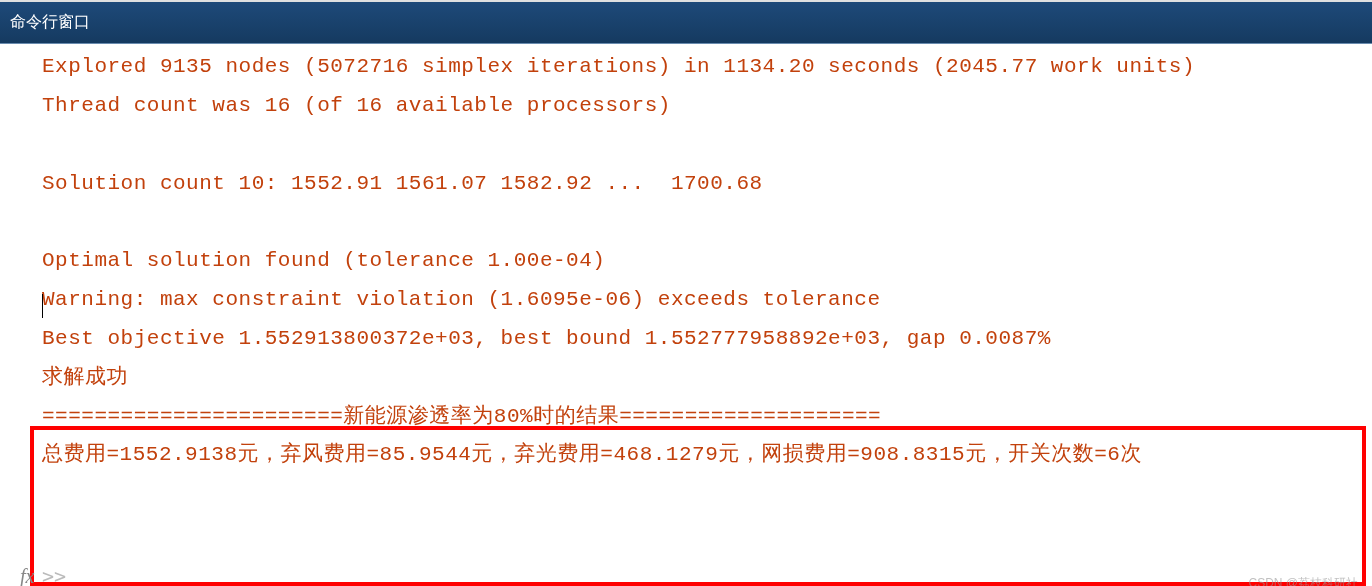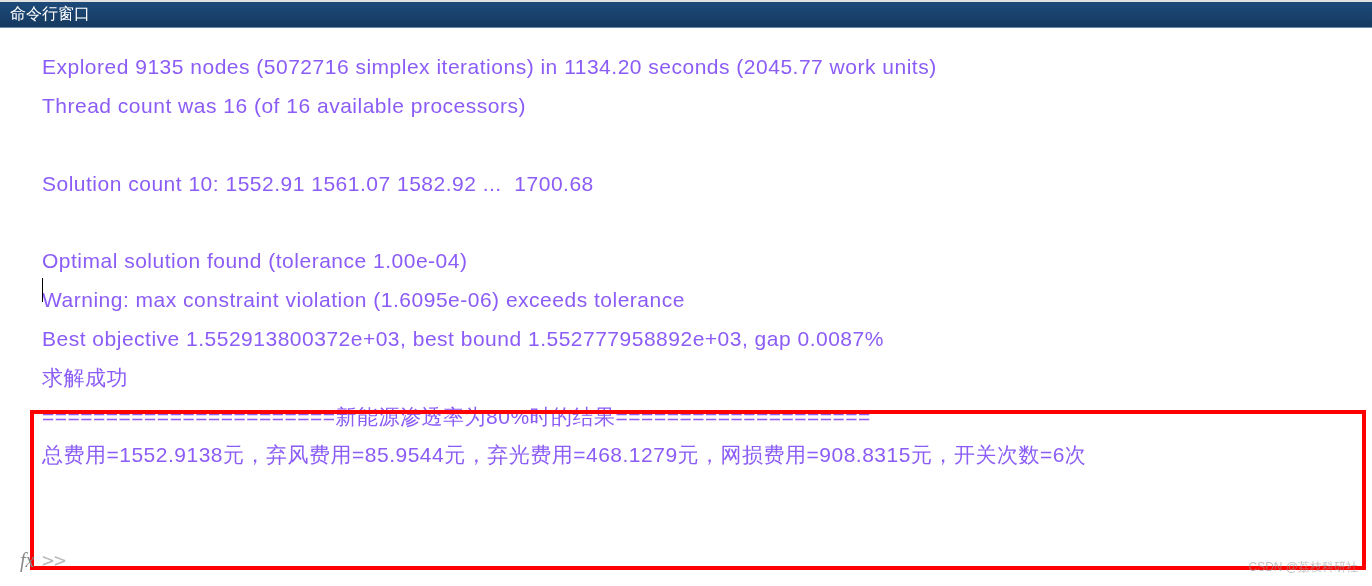--- a/index.html
+++ b/index.html
@@ -16,38 +16,38 @@
       position: relative;
     }
     .title-bar {
       background: linear-gradient(to bottom, #1e4a7a, #153a60);
       color: #ffffff;
       padding: 4px 10px;
       font-size: 16px;
       font-weight: 500;
       border-top: 1px solid #6a8caf;
       border-bottom: 1px solid #6a8caf;
-      height: 28px;
+      height: 44px;
       display: flex;
       align-items: center;
     }
     .content-area {
       background: #ffffff;
       padding: 0;
       position: relative;
       height: calc(100% - 28px);
     }
     .output-text {
-      font-family: Liberation Sans, sans-serif;
+      font-family: Liberation Mono, monospace;
       font-size: 21px;
-      color: #8b5cf6;
+      color: #c2410c;
       line-height: 1.85;
       white-space: pre;
       padding-left: 42px;
-      padding-top: 20px;
+      padding-top: 4px;
       letter-spacing: 0.5px;
     }
     .result-box {
       border: 4px solid #ff0000;
       position: absolute;
       left: 30px;
       right: 6px;
       top: 382px;
       height: 160px;
       pointer-events: none;

